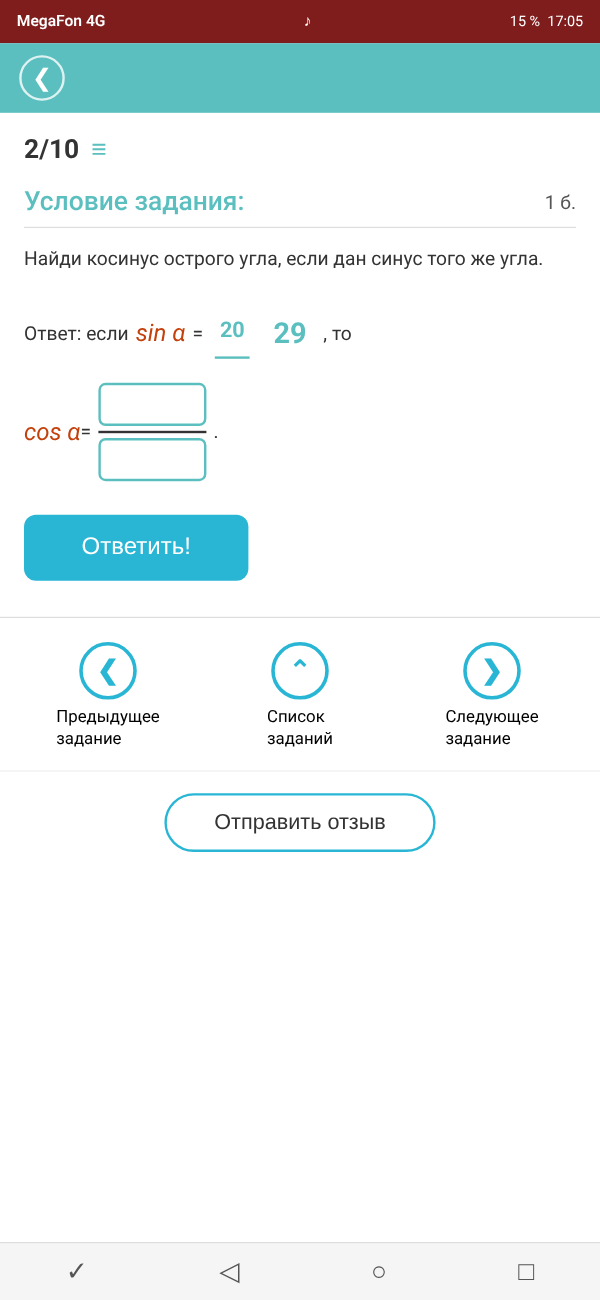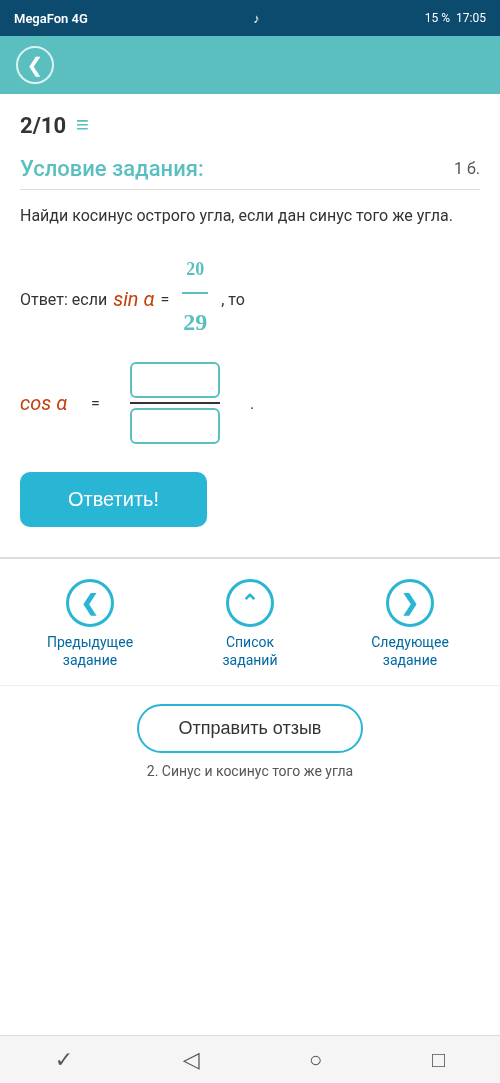--- a/index.html
+++ b/index.html
@@ -6,21 +6,21 @@
     body {
       width: 500px;
       min-height: 1083px;
       font-family: 'Roboto', Arial, sans-serif;
       background: #fff;
       overflow-x: hidden;
     }
 
     
     .status-bar {
-      background: #0c4a6e;
+      background: #7f1d1d;
       height: 36px;
       display: flex;
       align-items: center;
       justify-content: space-between;
       padding: 0 14px;
       color: #fff;
       font-size: 13px;
     }
     .status-left { font-weight: 600; }
     .status-right { display: flex; align-items: center; gap: 6px; font-size: 12px; }
@@ -101,26 +101,25 @@
 
     .italic-green {
       font-style: italic;
       font-weight: 400;
       color: #c2410c;
       font-size: 20px;
     }
 
     .fraction {
       display: inline-flex;
-      flex-direction: column;
+      flex-direction: row;
       align-items: center;
       vertical-align: middle;
-      gap: 0;
+      gap: 16px;
       margin: 0 4px;
-      font-family: Liberation Serif, serif;
     }
     .fraction .num {
       font-size: 18px;
       font-weight: 700;
       color: #5bbfbf;
       border-bottom: 2px solid #5bbfbf;
       padding: 0 4px 2px 4px;
       text-align: center;
     }
     .fraction .den {
@@ -151,21 +150,21 @@
     }
     .fraction-input .divider-line {
       width: 90px;
       height: 2px;
       background: #333;
     }
 
     .cos-line {
       display: flex;
       align-items: center;
-      gap: 24px;
+      gap: 0;
       margin-top: 10px;
     }
 
     .answer-btn {
       background: #29b6d5;
       color: #fff;
       border: none;
       border-radius: 10px;
       padding: 16px 48px;
       font-size: 20px;
@@ -204,22 +203,21 @@
       border-radius: 50%;
       display: flex;
       align-items: center;
       justify-content: center;
       color: #29b6d5;
       font-size: 22px;
       font-weight: 700;
     }
     .nav-label {
       font-size: 14px;
-      color: #0369a1;
-      text-align: center;
+      color: #000000;
       line-height: 1.3;
     }
 
     
     .feedback-area {
       padding: 18px 20px 10px 20px;
       display: flex;
       flex-direction: column;
       align-items: center;
       gap: 10px;
@@ -353,21 +351,20 @@
     </div>
     <span class="nav-label">
       <span>Следующее</span><br>
       <span>задание</span>
     </span>
   </div>
 </div>
 
 <div class="feedback-area">
   <button class="feedback-btn">Отправить отзыв</button>
-  <span class="feedback-sub">2. Синус и косинус того же угла</span>
 </div>
 
 <div class="bottom-bar">
   <span class="bottom-icon">✓</span>
   <span class="bottom-icon">◁</span>
   <span class="bottom-icon">○</span>
   <span class="bottom-icon">□</span>
 </div>
 
 </body></html>

